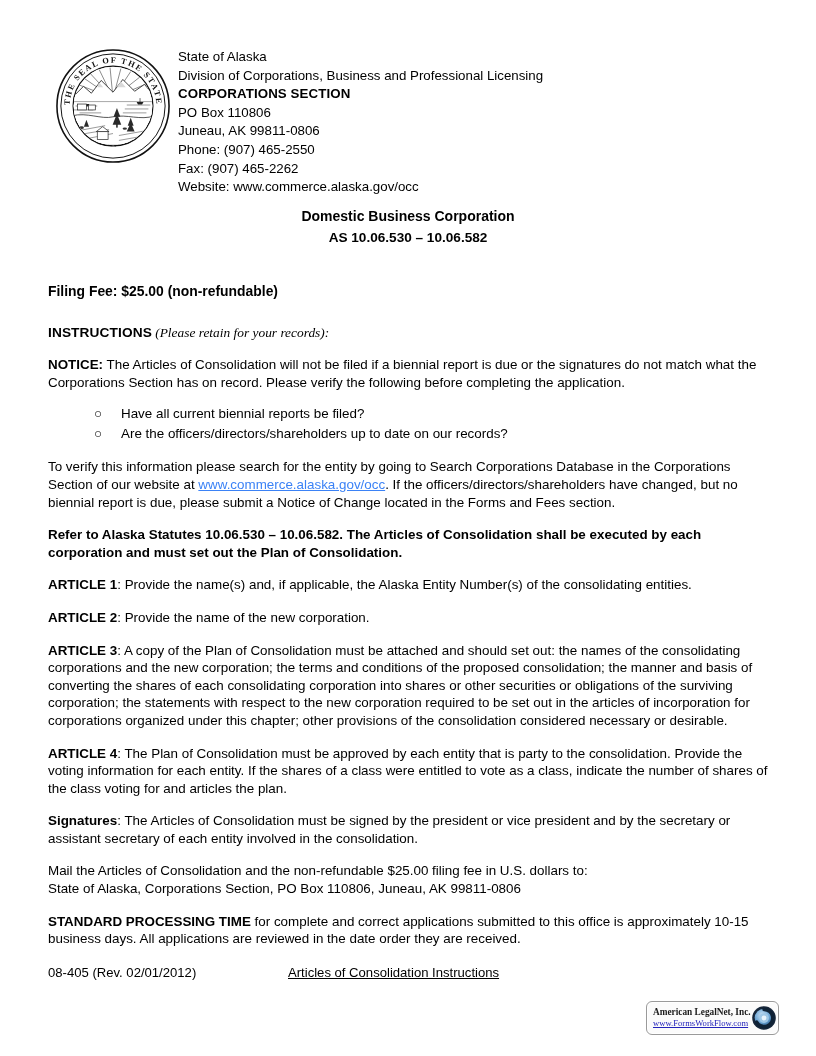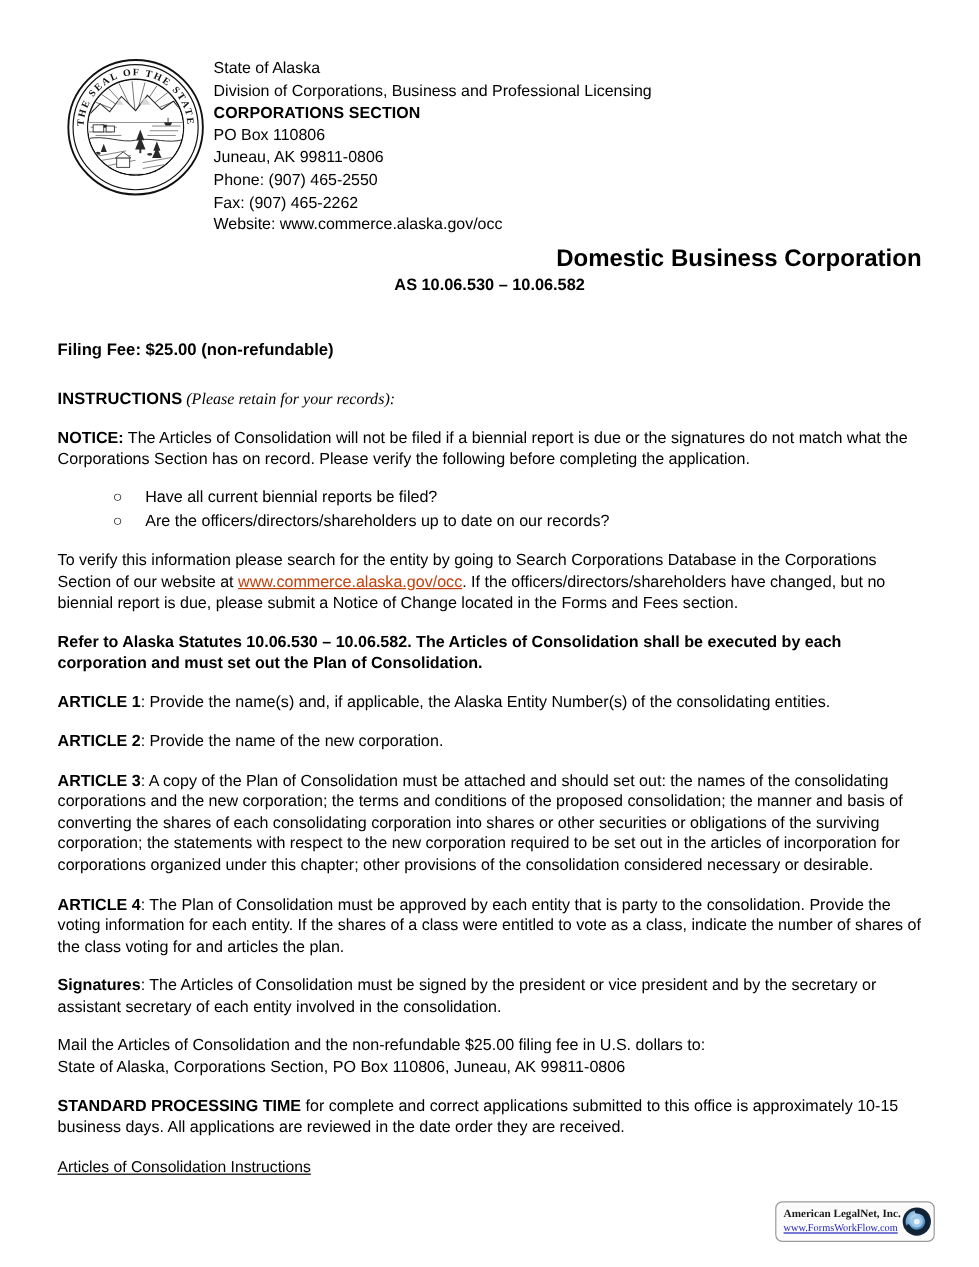--- a/index.html
+++ b/index.html
@@ -66,25 +66,24 @@
     width: 720px;
     text-align: center;
   }
   .doc-title {
     font-size: 19.5px;
     font-weight: bold;
     letter-spacing: 0.4px;
     line-height: 24px;
   }
   .doc-sub1 {
-    font-size: 20px;
+    font-size: 14px;
     font-weight: bold;
     line-height: 21px;
     margin-top: 1px;
-    text-align: right;
   }
   .doc-sub2 {
     font-size: 13.6px;
     font-weight: bold;
     line-height: 19px;
     margin-top: 1px;
   }
 
   
   .body-col {
@@ -103,21 +102,21 @@
   .fee {
     font-weight: bold;
     font-size: 13.9px;
     margin-bottom: 23px;
   }
   .instr {
     margin-bottom: 13px;
   }
   .instr .b { font-size: 13.7px; letter-spacing: 0.1px;}
   a.link {
-    color: #c2410c;
+    color: #3b82f6;
     text-decoration: underline;
   }
   ul.checks {
     list-style: none;
     margin: 0 0 14px 0;
     padding: 0 0 0 46px;
   }
   ul.checks li {
     position: relative;
     line-height: 19.5px;
@@ -346,20 +345,21 @@
       <div>State of Alaska, Corporations Section, PO Box 110806, Juneau, AK  99811-0806</div>
     </div>
 
     <div class="p">
       <span class="b">STANDARD PROCESSING TIME</span><span> for complete and correct applications submitted to this office is approximately 10-15 business days. All applications are reviewed in the date order they are received.</span>
     </div>
 
   </div>
 
   <div class="footer-line">
+    <div class="footer-left">08-405 (Rev. 02/01/2012)</div>
     <div class="footer-mid">Articles of Consolidation Instructions</div>
   </div>
 
   <div class="aln">
     <div class="aln-text">
       <div class="aln-name">American LegalNet, Inc.</div>
       <div class="aln-url">www.FormsWorkFlow.com</div>
     </div>
     <svg class="aln-mark" viewBox="0 0 32 32">
       <defs>

